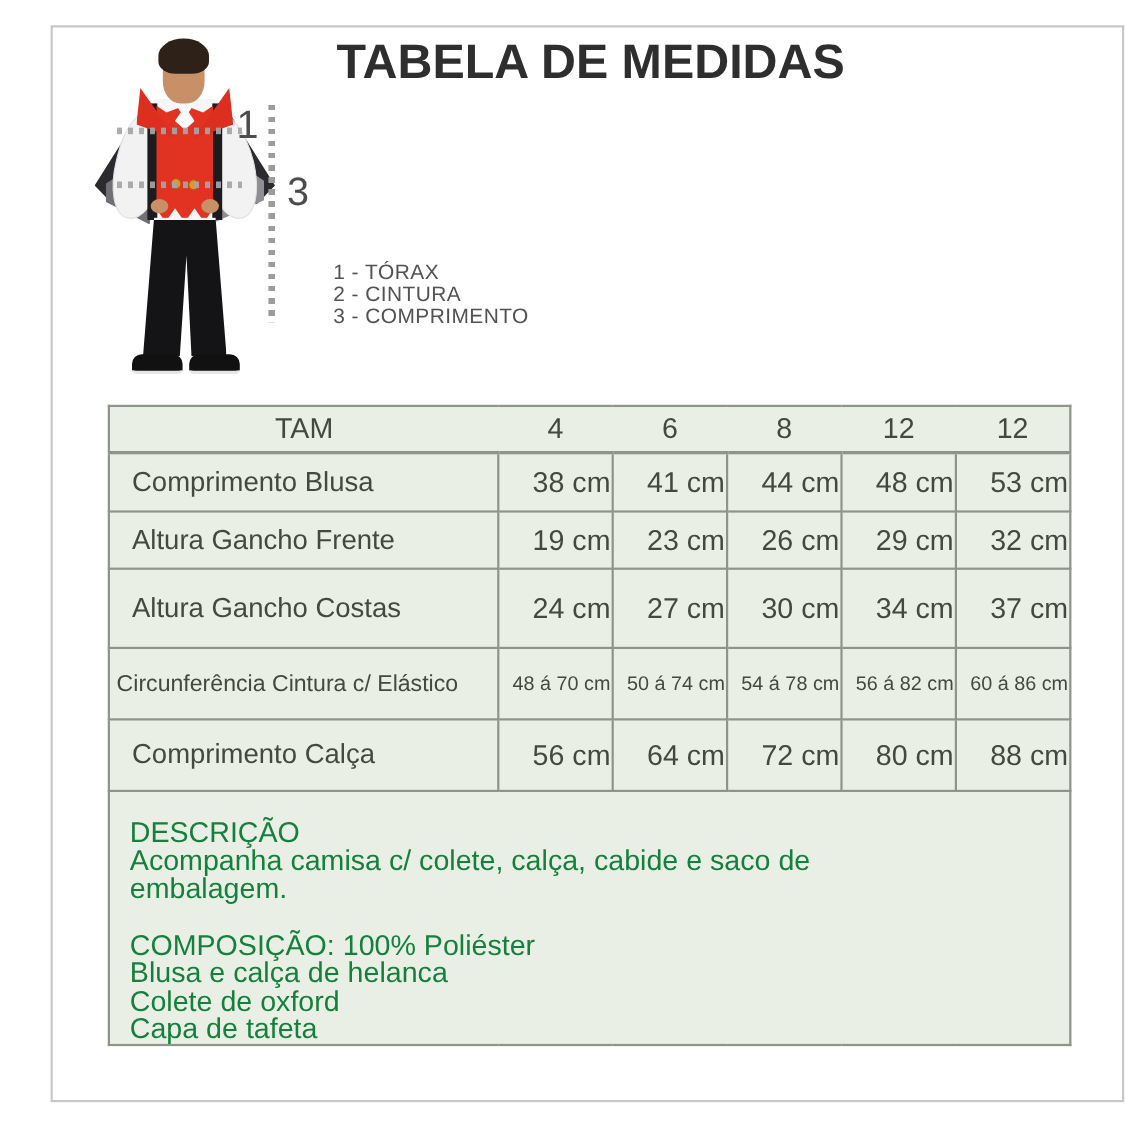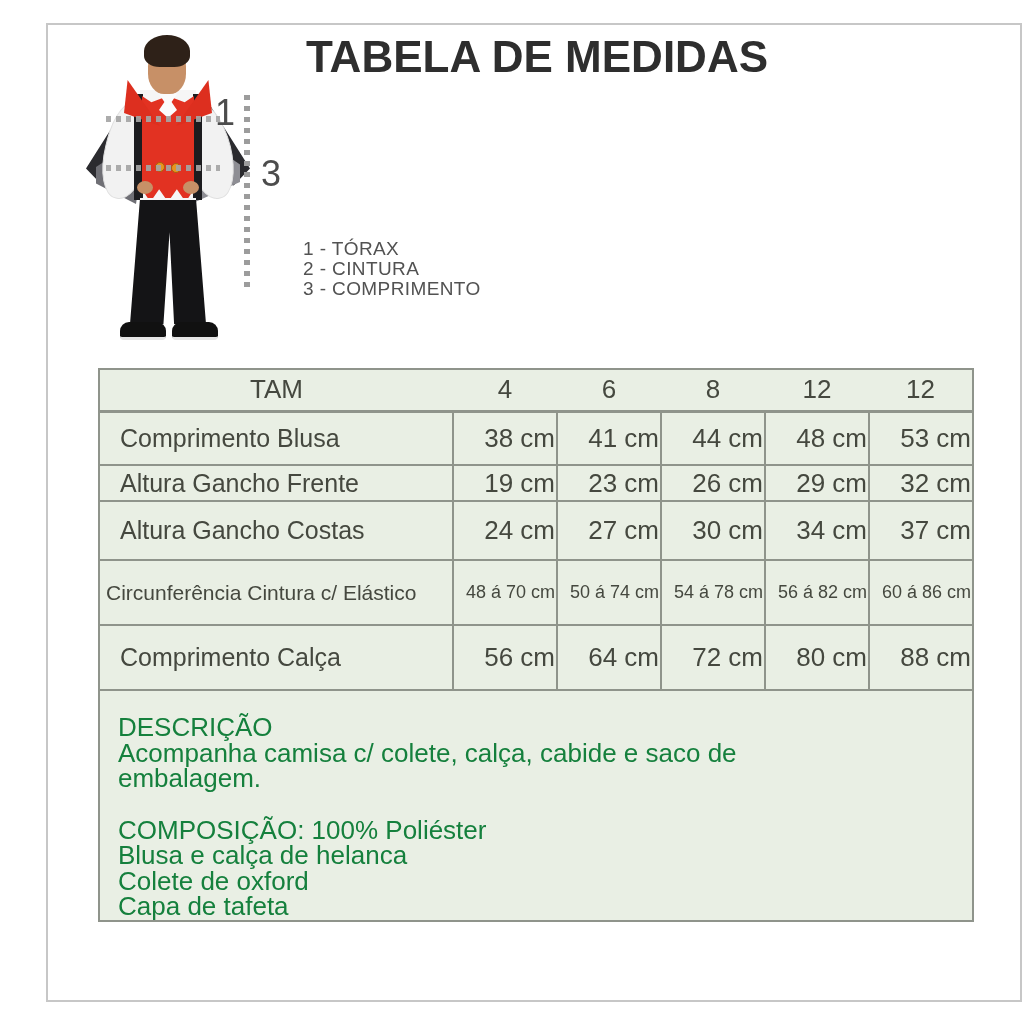--- a/index.html
+++ b/index.html
@@ -75,21 +75,21 @@
   
   .mtable{position:absolute;left:98px;top:368px;width:874px;border-collapse:collapse;
     background:var(--table-bg);color:var(--text-dark);table-layout:fixed;}
   .mtable,.mtable td{border:2px solid var(--table-border);}
   .c-label{width:354px;}
   .c-size{width:104px;}
   .mtable thead th{border:none;border-bottom:3px solid var(--table-border);
     font-weight:normal;font-size:26px;height:42px;color:#45483f;}
   .mtable td{font-size:26px;text-align:right;color:#45483f;}
   td.lbl{text-align:left;padding-left:20px;font-size:25px;margin-left:20px;}
-  .r1{height:54px;}.r2{height:62px;}.r3{height:36px;}.r4{height:59px;}
+  .r1{height:54px;}.r2{height:62px;}.r3{height:52px;}.r4{height:72px;}
   .r5{height:65px;}.r5 td.lbl{font-size:21px;padding-left:6px;}
   .r5 td.val{font-size:18px;}
   .r6{height:65px;}
   .r-desc{height:230px;}
   .desc-cell{vertical-align:top !important;text-align:left !important;padding:24px 20px 0 18px;}
   .desc{font-size:26px;line-height:25.5px;color:#15803d;}
   .desc .gap{margin-top:26px;}
 
 </style>
 </head>

